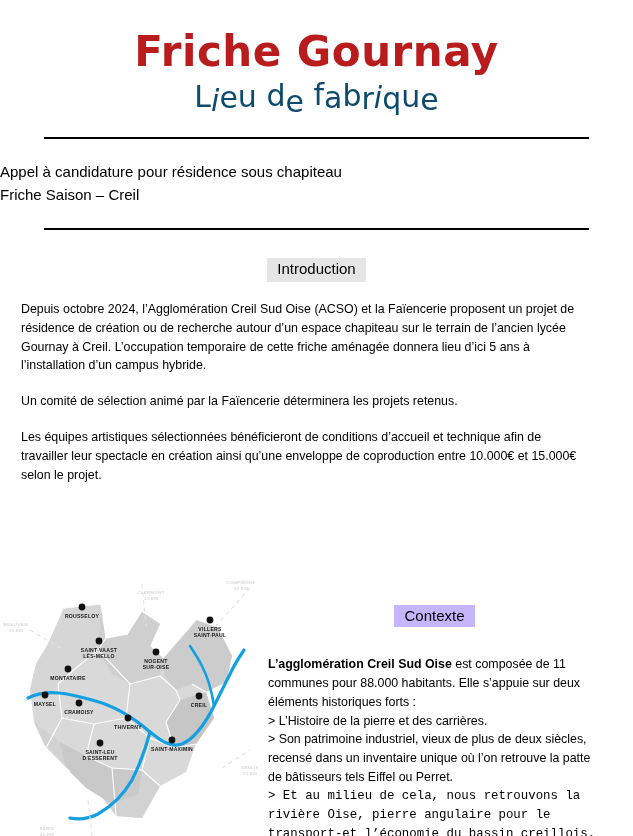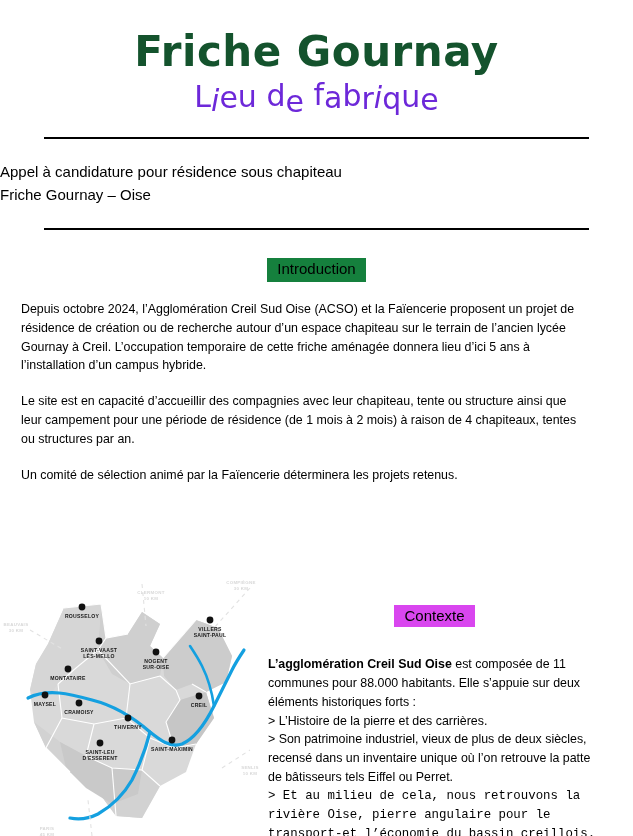--- a/index.html
+++ b/index.html
@@ -26,28 +26,28 @@
   
   .logo-block {
     text-align: center;
     padding-top: 30px;
   }
   .logo-title {
     font-family: "DejaVu Sans", sans-serif;
     font-weight: bold;
     font-size: 42px;
     letter-spacing: 0.5px;
-    color: #14532d;
+    color: #b91c1c;
     line-height: 1.05;
   }
   .logo-sub {
     margin-top: 6px;
     font-family: "DejaVu Sans", sans-serif;
     font-size: 30px;
-    color: #6d28d9;
+    color: #0c4a6e;
     line-height: 1.1;
   }
   .logo-sub .sk {
     display: inline-block;
   }
 
   
   .rule {
     border: none;
     border-top: 2px solid #000;
@@ -64,21 +64,21 @@
     padding: 22px 0 0 0;
   }
   .subtitle div { white-space: nowrap; }
 
   
   .section-head {
     text-align: center;
     margin-top: 28px;
   }
   .section-head .hl {
-    background: #15803d;
+    background: #e5e5e5;
     font-size: 15px;
     padding: 2px 10px 3px 10px;
     display: inline-block;
     line-height: 1.25;
   }
 
   
   .body-wrap {
     padding: 0 47px 0 21px;
   }
@@ -109,21 +109,21 @@
     position: absolute;
     left: 268px;
     top: 0px;
     width: 333px;
   }
   .ctx-head {
     text-align: center;
     margin-top: 33px;
   }
   .ctx-head .hl {
-    background: #d946ef;
+    background: #c4b5fd;
     font-size: 15px;
     padding: 2px 10px 3px 10px;
     display: inline-block;
   }
   .ctx-body {
     margin-top: 28px;
     font-size: 12.4px;
     line-height: 1.52;
   }
   .ctx-body b { font-weight: bold; }
@@ -151,33 +151,33 @@
 
   <div class="logo-block">
     <div class="logo-title">Friche Gournay</div>
     <div class="logo-sub"><span class="sk" id="logo-sub-render"><span class="sk" style="transform: translateY(0px);">L</span><span class="sk" style="transform: translateY(4px); font-style: italic;">i</span><span class="sk" style="transform: translateY(1px);">e</span><span class="sk" style="transform: translateY(0px);">u</span><span class="sk" style="transform: translateY(0px);">&nbsp;</span><span class="sk" style="transform: translateY(-1px);">d</span><span class="sk" style="transform: translateY(5px);">e</span><span class="sk" style="transform: translateY(0px);">&nbsp;</span><span class="sk" style="transform: translateY(-2px);">f</span><span class="sk" style="transform: translateY(1px);">a</span><span class="sk" style="transform: translateY(-1px);">b</span><span class="sk" style="transform: translateY(2px);">r</span><span class="sk" style="transform: translateY(1px); font-style: italic;">i</span><span class="sk" style="transform: translateY(2px);">q</span><span class="sk" style="transform: translateY(0px);">u</span><span class="sk" style="transform: translateY(3px);">e</span></span></div>
   </div>
 
   <hr class="rule rule-top">
 
   <div class="subtitle">
     <div>Appel à candidature pour résidence sous chapiteau</div>
-    <div>Friche Gournay – Oise</div>
+    <div>Friche Saison – Creil</div>
   </div>
 
   <hr class="rule rule-bottom">
 
   <div class="section-head">
     <span class="hl">Introduction</span>
   </div>
 
   <div class="body-wrap">
     <p class="para first">Depuis octobre 2024, l’Agglomération Creil Sud Oise (ACSO) et la Faïencerie proposent un projet de résidence de création ou de recherche autour d’un espace chapiteau sur le terrain de l’ancien lycée Gournay à Creil. L’occupation temporaire de cette friche aménagée donnera lieu d’ici 5 ans à l’installation d’un campus hybride.</p>
-    <p class="para">Le site est en capacité d’accueillir des compagnies avec leur chapiteau, tente ou structure ainsi que leur campement pour une période de résidence (de 1 mois à 2 mois) à raison de 4 chapiteaux, tentes ou structures par an.</p>
     <p class="para">Un comité de sélection animé par la Faïencerie déterminera les projets retenus.</p>
+    <p class="para">Les équipes artistiques sélectionnées bénéficieront de conditions d’accueil et technique afin de travailler leur spectacle en création ainsi qu’une enveloppe de coproduction entre 10.000€ et 15.000€ selon le projet.</p>
   </div>
 
   <div class="bottom">
 
     <div class="map-col">
       <svg width="268" height="264" viewBox="0 0 268 264">
 
         <g>
           <path fill="#d9d9d9" d="M64,36 L101,32 L106,66 L128,62 L142,40 L160,52 L150,74 L163,86 L196,48 L218,56 L232,84 L226,110 L206,120 L214,146 L196,172 L186,200 L160,214 L142,246 L116,244 L94,214 L70,200 L46,176 L34,150 L30,118 L36,92 L48,72 Z"></path>
           <path fill="#cfcfcf" d="M101,32 L106,66 L128,62 L142,40 L160,52 L150,74 L163,86 L160,104 L130,112 L112,102 L98,78 Z"></path>

